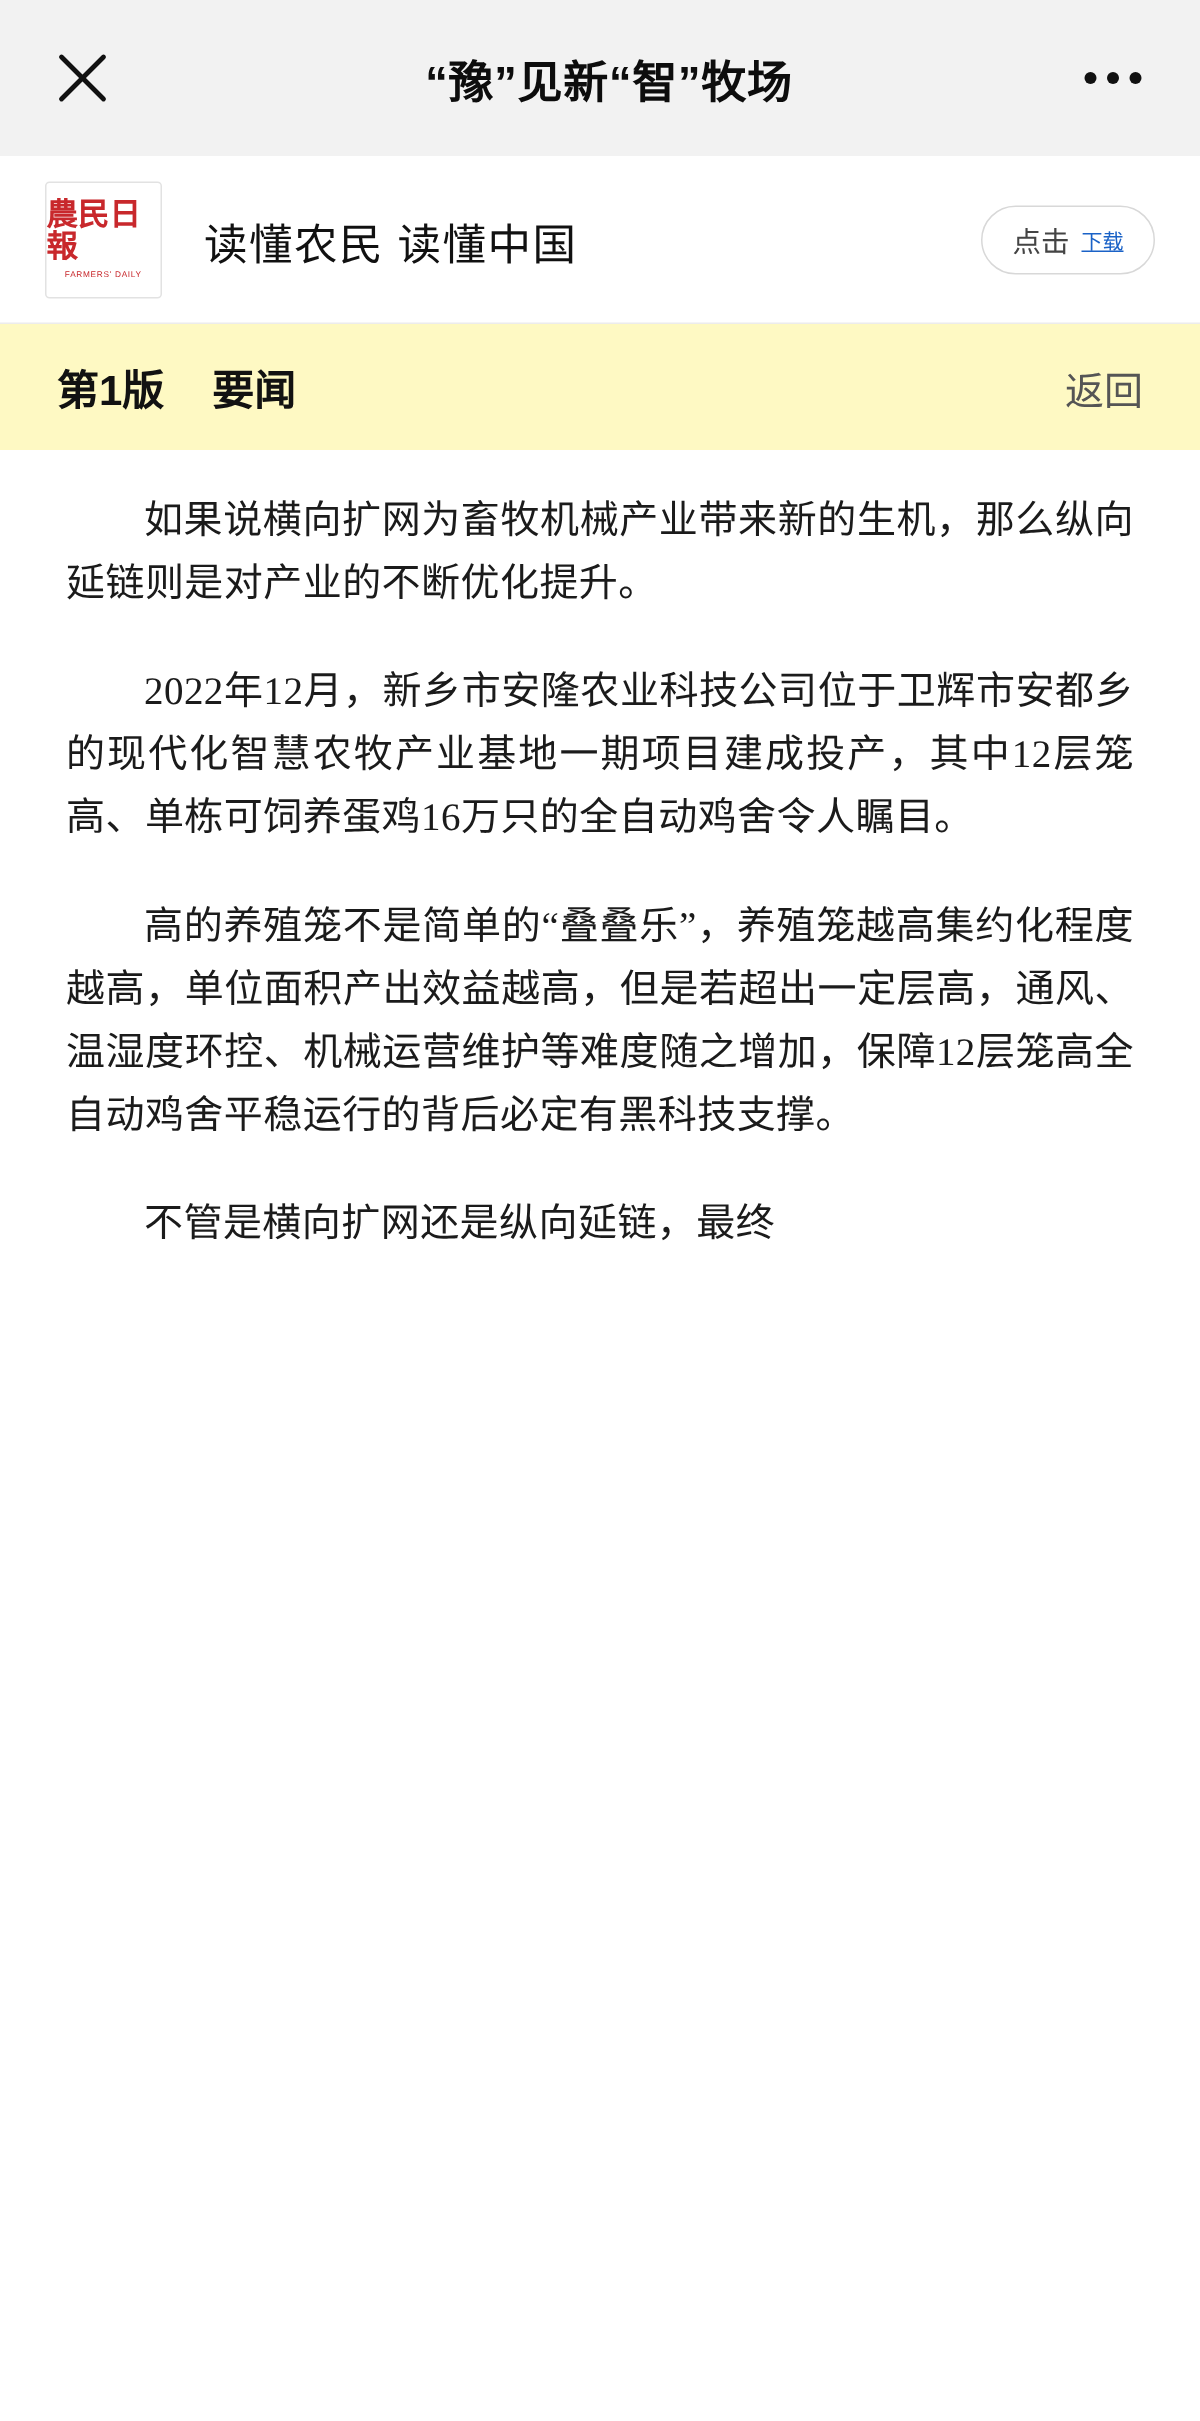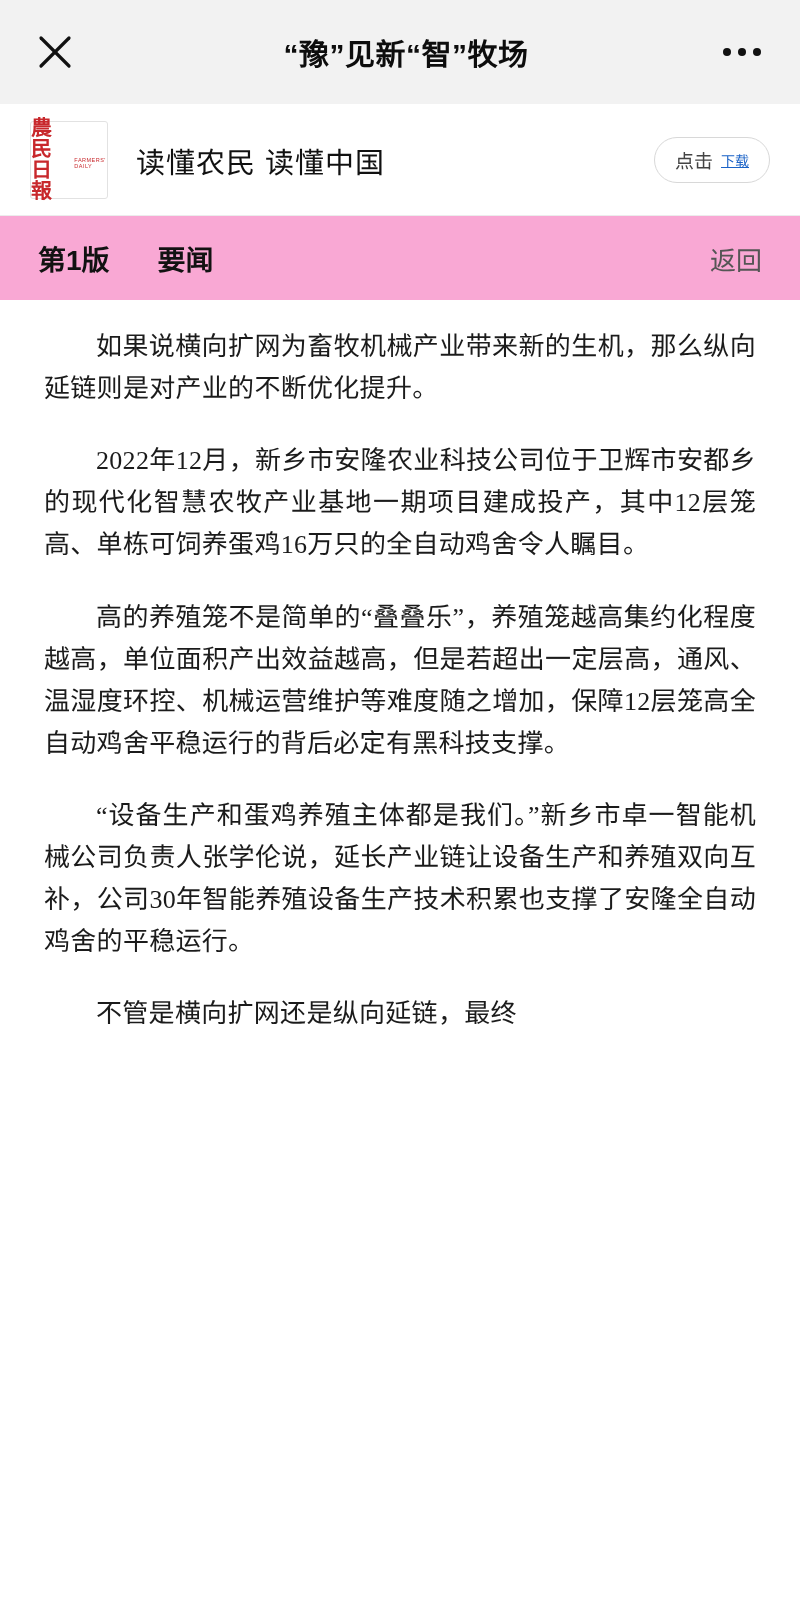--- a/index.html
+++ b/index.html
@@ -76,20 +76,21 @@
     border-bottom: 1px solid #ececec;
     position: relative;
   }
   .logo {
     width: 78px;
     height: 78px;
     border: 1px solid #e2e2e2;
     border-radius: 3px;
     box-sizing: border-box;
     display: flex;
+    flex-direction: column;
     align-items: center;
     justify-content: center;
     background: #fff;
     flex: 0 0 auto;
   }
   .logo-main {
     font-family: "Liberation Serif", serif;
     font-size: 21px;
     font-weight: 700;
     color: #c8282c;
@@ -130,36 +131,36 @@
   }
   .dl-link {
     font-size: 14px;
     color: #1a62c7;
     text-decoration: underline;
   }
 
   
   .sectionbar {
     height: 84px;
-    background: #f9a8d4;
+    background: #fef9c3;
     display: flex;
     align-items: center;
     padding: 0 38px;
     box-sizing: border-box;
   }
   .sec-page {
     font-size: 28px;
     font-weight: 700;
     color: #121212;
   }
   .sec-name {
     font-size: 28px;
     font-weight: 700;
     color: #121212;
-    margin-left: 48px;
+    margin-left: 32px;
   }
   .sec-back {
     margin-left: auto;
     font-size: 26px;
     color: #555;
     cursor: pointer;
   }
 
   
   .article {
@@ -210,15 +211,14 @@
 <div class="sectionbar">
   <span class="sec-page">第1版</span>
   <span class="sec-name">要闻</span>
   <span class="sec-back">返回</span>
 </div>
 
 <div class="article">
   <p>如果说横向扩网为畜牧机械产业带来新的生机，那么纵向延链则是对产业的不断优化提升。</p>
   <p>2022年12月，新乡市安隆农业科技公司位于卫辉市安都乡的现代化智慧农牧产业基地一期项目建成投产，其中12层笼高、单栋可饲养蛋鸡16万只的全自动鸡舍令人瞩目。</p>
   <p>高的养殖笼不是简单的“叠叠乐”，养殖笼越高集约化程度越高，单位面积产出效益越高，但是若超出一定层高，通风、温湿度环控、机械运营维护等难度随之增加，保障12层笼高全自动鸡舍平稳运行的背后必定有黑科技支撑。</p>
-  <p>“设备生产和蛋鸡养殖主体都是我们。”新乡市卓一智能机械公司负责人张学伦说，延长产业链让设备生产和养殖双向互补，公司30年智能养殖设备生产技术积累也支撑了安隆全自动鸡舍的平稳运行。</p>
   <p>不管是横向扩网还是纵向延链，最终</p>
 </div>
 
 </body></html>

